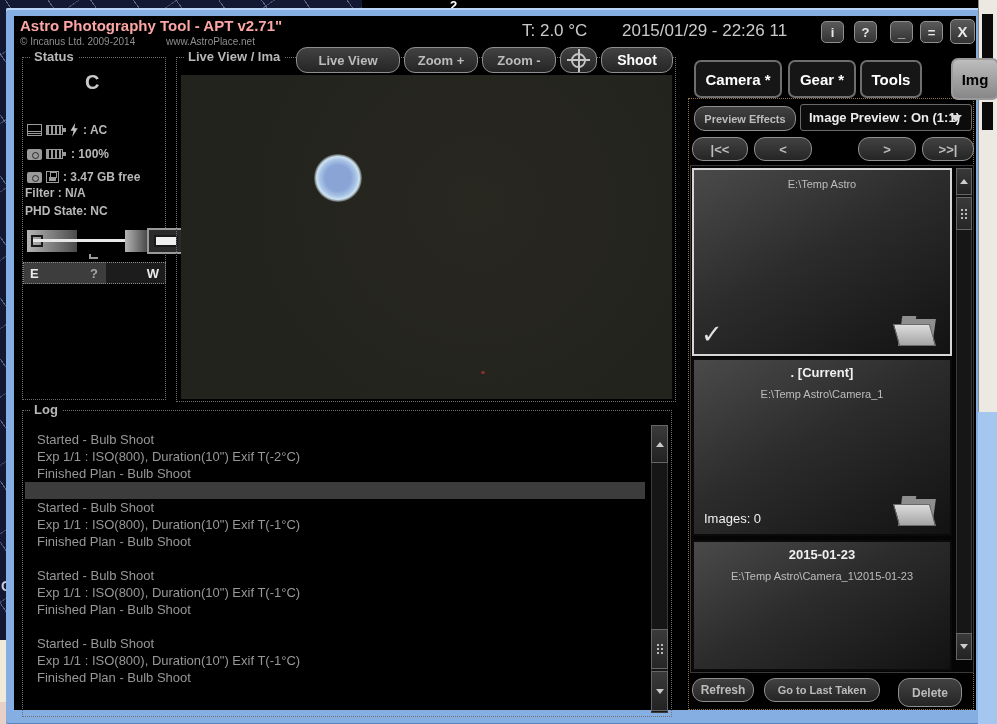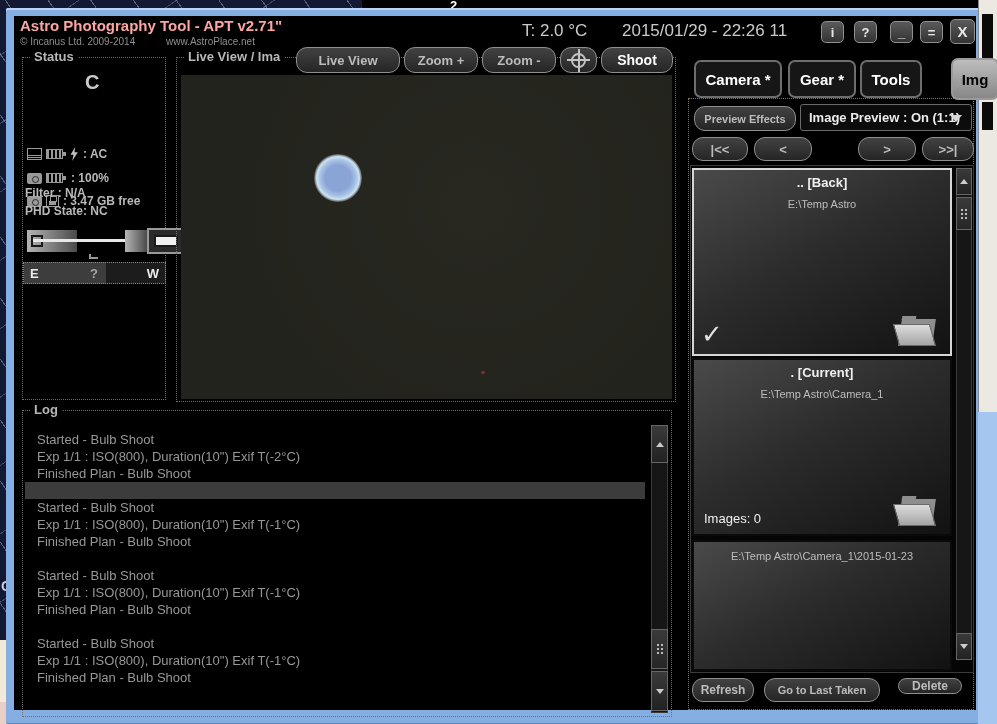--- a/index.html
+++ b/index.html
@@ -34,21 +34,21 @@
   .group-label { position:absolute; top:-9px; left:7px; background:#000; padding:0 4px;
     font-weight:bold; font-size:13px; color:#b8b8b8; white-space:nowrap; }
 
   
   .app-title { font-size:15px; font-weight:bold; color:#fca5a5; }
   .title-small { font-size:10px; color:#8f8f8f; }
   .title-info { font-size:17px; color:#cacaca; }
 
   
   .status-row { position:absolute; display:flex; align-items:center; gap:4px;
-    font-size:12px; font-weight:bold; color:#b8b8b8;margin-top:24px; }
+    font-size:12px; font-weight:bold; color:#b8b8b8; }
   .i-monitor { width:15px; height:12px; border:1px solid #9a9a9a; background:
     linear-gradient(transparent 6px, #9a9a9a 6px 7px, transparent 7px 8px, #9a9a9a 8px 9px, transparent 9px); }
   .i-battery { width:17px; height:10px; border:1px solid #9a9a9a; position:relative;
     background:repeating-linear-gradient(90deg,#9a9a9a 0 2px, transparent 2px 4px); }
   .i-battery::after { content:""; position:absolute; right:-4px; top:2px; width:3px; height:4px; background:#9a9a9a; }
   .i-bolt { width:10px; height:14px; background:#c0c0c0;
     clip-path:polygon(62% 0, 15% 56%, 45% 56%, 32% 100%, 88% 38%, 55% 38%); }
   .i-camera { width:15px; height:11px; background:#9a9a9a; border-radius:2px; position:relative; }
   .i-camera::after { content:""; position:absolute; left:5px; top:3px; width:5px; height:5px;
     border:1px solid #2a2a2a; border-radius:50%; }
@@ -249,49 +249,49 @@
 </div>
 
 <div class="btn" style="left:692px;top:137px;width:56px;height:24px;">|&lt;&lt;</div>
 <div class="btn" style="left:754px;top:137px;width:58px;height:24px;">&lt;</div>
 <div class="btn" style="left:858px;top:137px;width:58px;height:24px;">&gt;</div>
 <div class="btn" style="left:922px;top:137px;width:52px;height:24px;">&gt;&gt;|</div>
 
 <div class="abs" style="left:690px;top:165px;width:284px;height:508px;background:#050505;border:1px solid #3a3a3a;"></div>
 
 <div class="folder-panel" style="left:692px;top:168px;width:260px;height:188px;border:2px solid #d6d6d6;">
-  <div class="fp-title">.. [Back]</div>
   <div class="fp-path">E:\Temp Astro</div>
   <span class="check-mark">✓</span>
   <span class="folder-icon">
       <span class="f-back"></span>
       <span class="f-front"></span>
     </span>
 </div>
 
 <div class="folder-panel" style="left:692px;top:358px;width:260px;height:178px;border:2px solid #0a0a0a;">
   <div class="fp-title">. [Current]</div>
   <div class="fp-path">E:\Temp Astro\Camera_1</div>
   <div class="fp-footer">Images: 0</div>
   <span class="folder-icon">
       <span class="f-back"></span>
       <span class="f-front"></span>
     </span>
 </div>
 
 <div class="folder-panel" style="left:692px;top:540px;width:260px;height:131px;border:2px solid #0a0a0a;">
+  <div class="fp-title">2015-01-23</div>
   <div class="fp-path">E:\Temp Astro\Camera_1\2015-01-23</div>
 </div>
 
 <div class="sb-track" style="left:956px;top:168px;width:16px;height:492px;"></div>
 <div class="sb-btn" style="left:956px;top:168px;width:16px;height:27px;">
     <span class="arr-up"></span>
   </div>
 <div class="sb-thumb" style="left:956px;top:197px;width:16px;height:33px;">
     <span class="grip"></span>
   </div>
 <div class="sb-btn" style="left:956px;top:633px;width:16px;height:27px;">
     <span class="arr-dn"></span>
   </div>
 
 <div class="btn" style="left:692px;top:678px;width:62px;height:24px;font-size:12px;">Refresh</div>
 <div class="btn" style="left:764px;top:678px;width:116px;height:24px;font-size:11px;">Go to Last Taken</div>
-<div class="btn" style="left:898px;top:678px;width:64px;height:16px;font-size:12px;">Delete</div>
+<div class="btn" style="left:898px;top:678px;width:64px;height:29px;font-size:12px;">Delete</div>
 
 </body></html>

